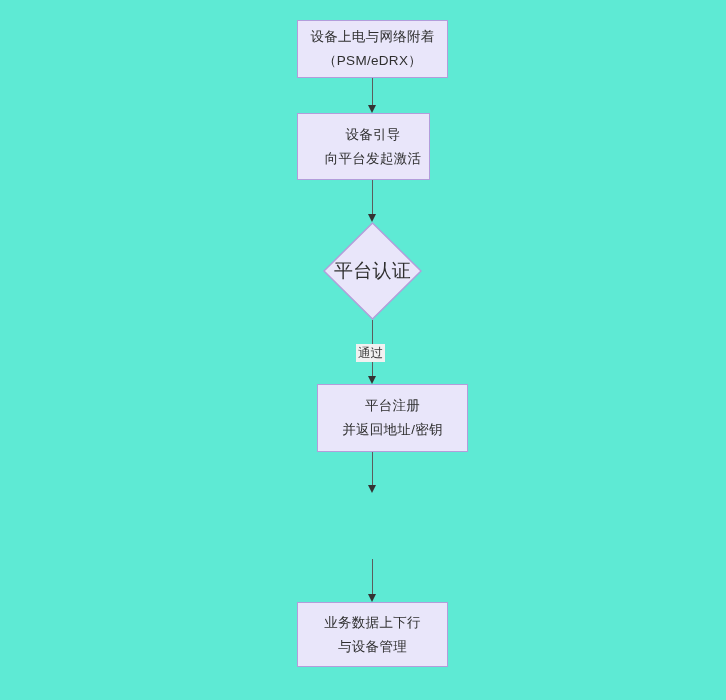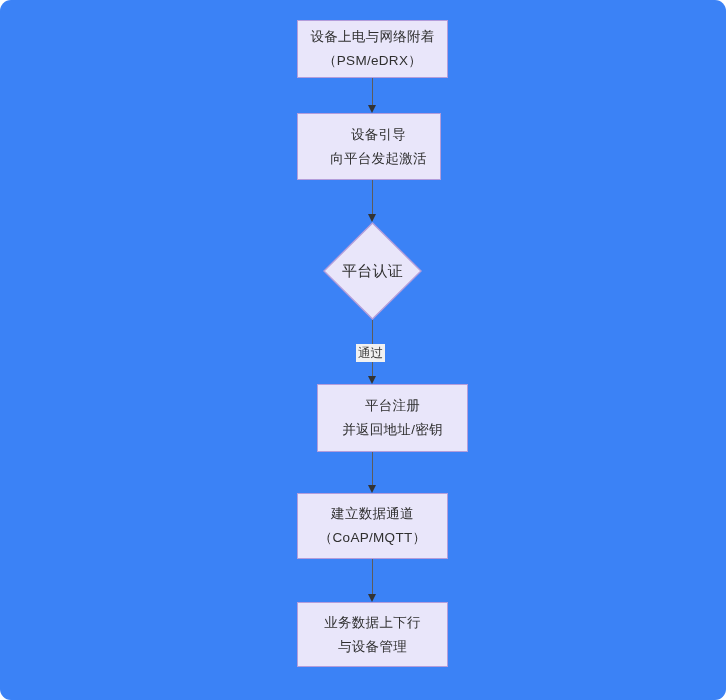--- a/index.html
+++ b/index.html
@@ -7,23 +7,22 @@
     padding: 0;
     background: #ffffff;
   }
   body {
     font-family: "Liberation Sans", "DejaVu Sans", sans-serif;
   }
   #canvas {
     position: relative;
     width: 726px;
     height: 700px;
-    background: #3b82f6;
+    background: #5eead4;
     overflow: hidden;
-    border-radius: 11px;
   }
   .node {
     position: absolute;
     box-sizing: border-box;
     display: flex;
     align-items: center;
     justify-content: center;
     text-align: center;
     color: #2f2f2f;
     font-size: 13.5px;
@@ -47,21 +46,21 @@
     position: absolute;
     inset: 0;
   }
   .decision .dtext {
     position: absolute;
     inset: 0;
     display: flex;
     align-items: center;
     justify-content: center;
     color: #2f2f2f;
-    font-size: 15px;
+    font-size: 19px;
     line-height: 24px;
     letter-spacing: 0.3px;
     white-space: pre-line;
     text-align: center;
   }
   
   .edge {
     position: absolute;
   }
   .edge .line {
@@ -98,21 +97,21 @@
   <div class="node process" style="left:297px; top:20px; width:151px; height:58px;">
     <span class="node-label">设备上电与网络附着
 （PSM/eDRX）</span>
   </div>
 
   <div class="edge" style="left:372px; top:78px; height:35px;">
     <div class="line" style="height:27px;"></div>
     <div class="head" style="top:27px;"></div>
   </div>
 
-  <div class="node process" style="left:297px; top:113px; width:144px; height:67px;padding-left:19px;">
+  <div class="node process" style="left:297px; top:113px; width:133px; height:67px;padding-left:19px;">
     <span class="node-label">设备引导
 向平台发起激活</span>
   </div>
 
   <div class="edge" style="left:372px; top:180px; height:42px;">
     <div class="line" style="height:34px;"></div>
     <div class="head" style="top:34px;"></div>
   </div>
 
   <div class="decision" style="left:323px; top:222px; width:99px; height:98px;">
@@ -131,24 +130,20 @@
   <div class="node process" style="left:297px; top:384px; width:151px; height:68px;margin-left:20px;">
     <span class="node-label">平台注册
 并返回地址/密钥</span>
   </div>
 
   <div class="edge" style="left:372px; top:452px; height:41px;">
     <div class="line" style="height:33px;"></div>
     <div class="head" style="top:33px;"></div>
   </div>
 
-  <div class="node process" style="left:297px; top:493px; width:151px; height:66px;">
-    <span class="node-label">建立数据通道
-（CoAP/MQTT）</span>
-  </div>
 
   <div class="edge" style="left:372px; top:559px; height:43px;">
     <div class="line" style="height:35px;"></div>
     <div class="head" style="top:35px;"></div>
   </div>
 
   <div class="node process" style="left:297px; top:602px; width:151px; height:65px;font-family:Liberation Serif, serif;">
     <span class="node-label">业务数据上下行
 与设备管理</span>
   </div>

